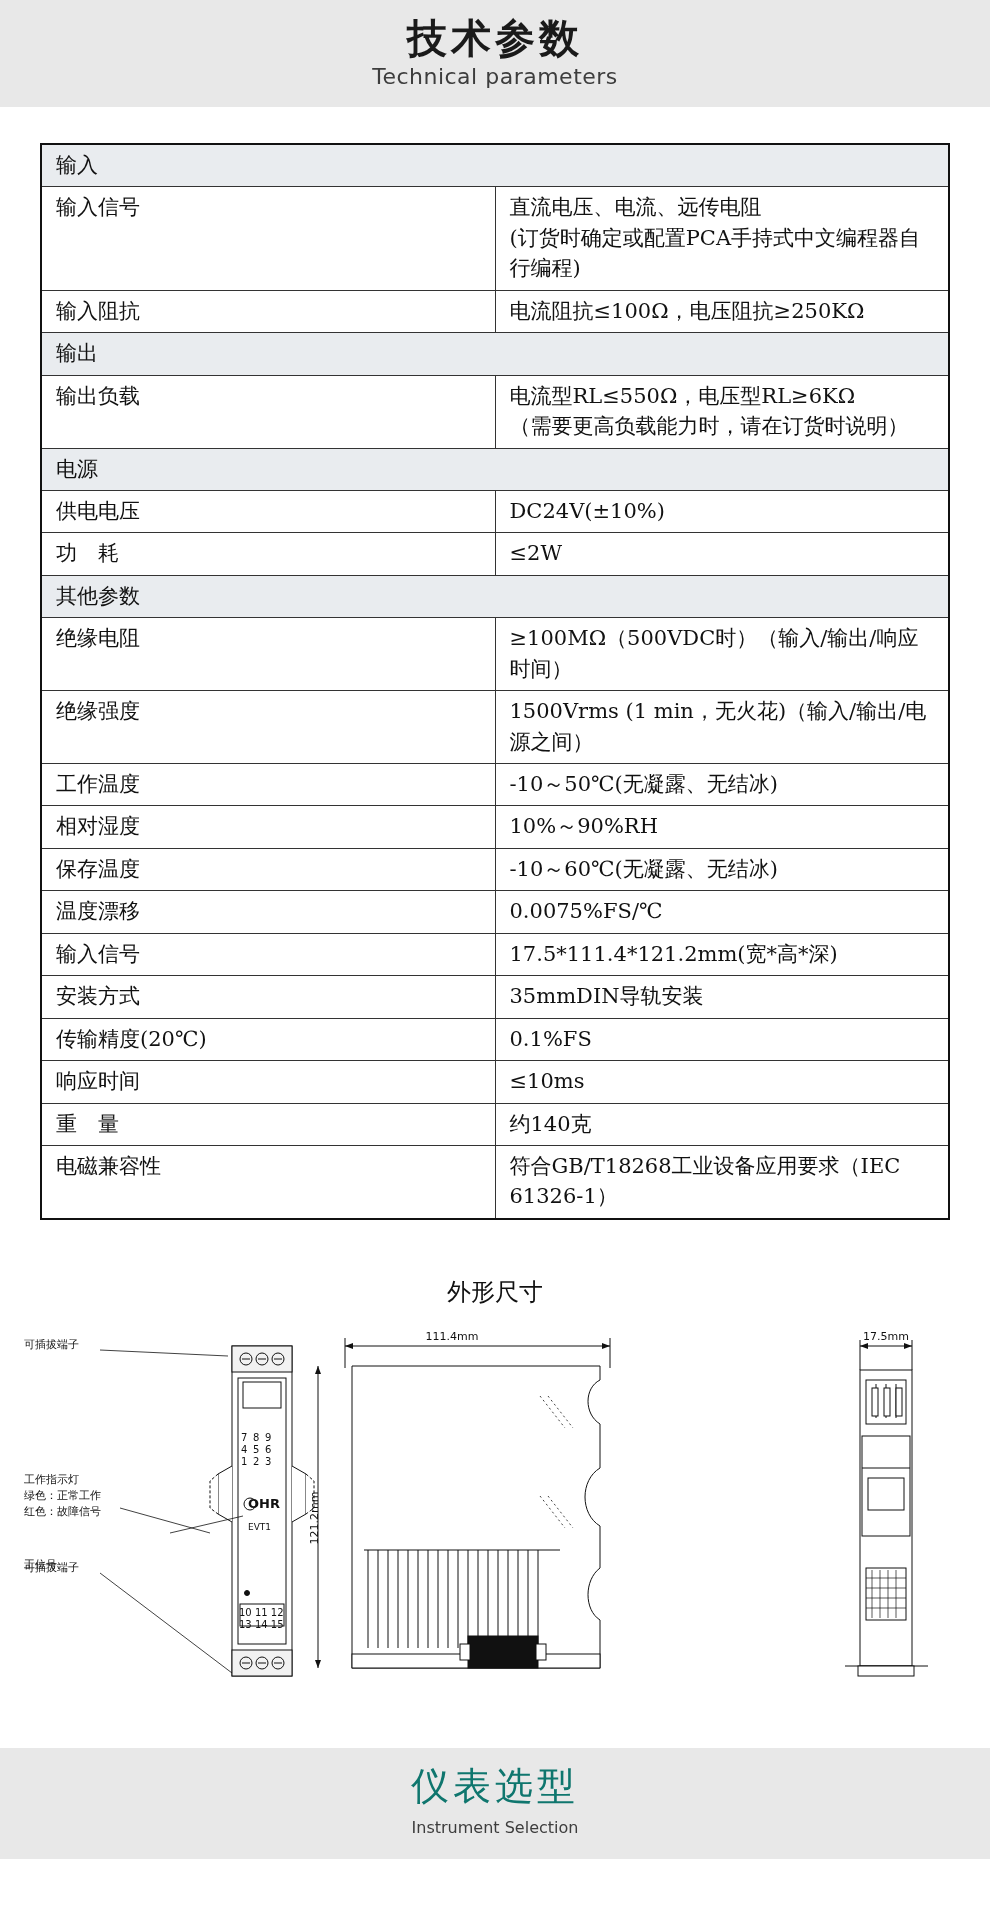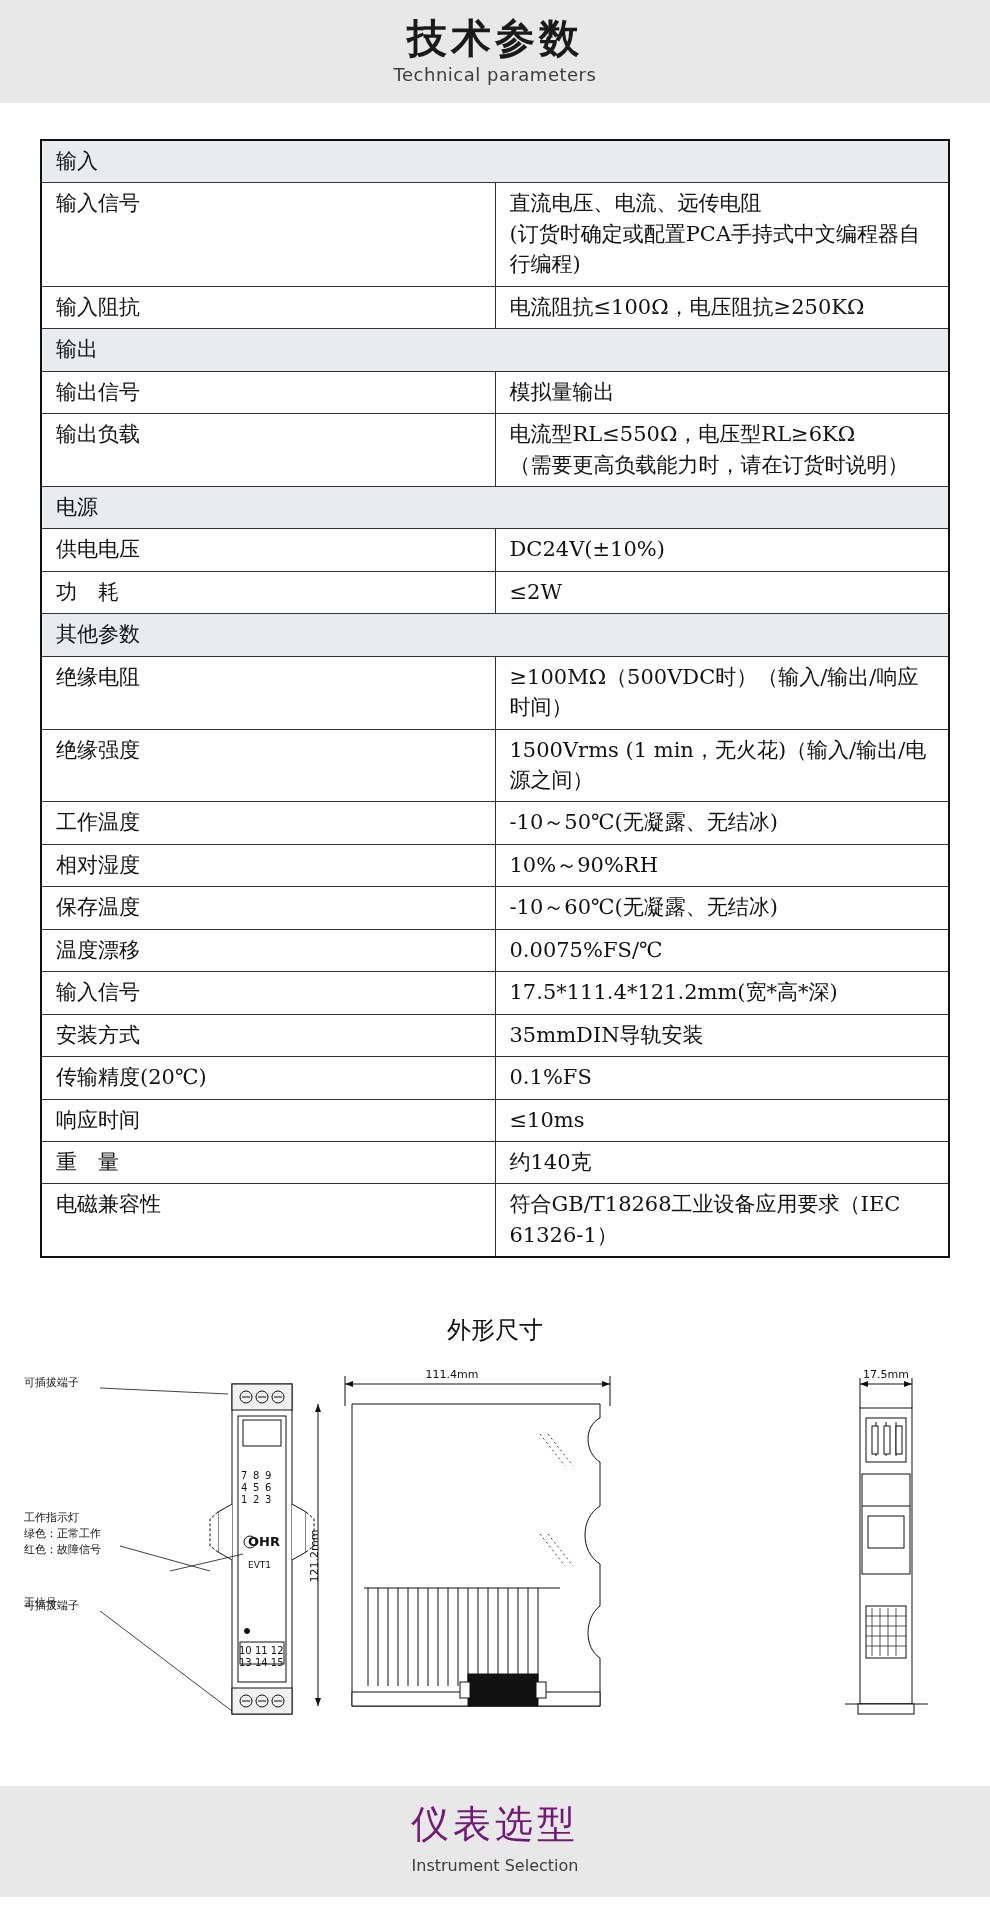--- a/index.html
+++ b/index.html
@@ -19,21 +19,21 @@
   }
   .banner-cn {
     font-size: 40px;
     letter-spacing: 4px;
     color: #1a1a1a;
     font-family: "DejaVu Sans", "Liberation Sans", sans-serif;
     font-weight: 700;
     line-height: 1.1;
   }
   .banner-en {
-    font-size: 18px;
+    font-size: 22px;
     color: #3d3d3d;
     font-family: "DejaVu Sans", "Liberation Sans", sans-serif;
     margin-top: 4px;
     letter-spacing: 0.5px;
   }
 
   
   .table-wrap {
     padding: 36px 40px 10px 40px;
   }
@@ -81,21 +81,21 @@
   
   .footer-banner {
     background: #e8e8e8;
     padding: 18px 0 22px 0;
     text-align: center;
     margin-top: 40px;
   }
   .footer-cn {
     font-size: 38px;
     letter-spacing: 4px;
-    color: #701a75;
+    color: #0f766e;
     font-family: "DejaVu Sans", "Liberation Sans", sans-serif;
     line-height: 1.1;
   }
   .footer-en {
     font-size: 16px;
     color: #3d3d3d;
     font-family: "DejaVu Sans", "Liberation Sans", sans-serif;
     margin-top: 10px;
   }
   .lbl { font-family: "DejaVu Sans", "Liberation Sans", sans-serif; font-size: 11px; fill: #111; }
@@ -126,26 +126,20 @@
             </td>
           </tr>
           <tr>
             <td class="label">输入阻抗</td>
             <td class="value">
               <span class="sub">电流阻抗≤100Ω，电压阻抗≥250KΩ</span>
             </td>
           </tr>
           <tr class="section">
             <td colspan="2">输出</td>
-          </tr>
-          <tr>
-            <td class="label">输出信号</td>
-            <td class="value">
-              <span class="sub">模拟量输出</span>
-            </td>
           </tr>
           <tr>
             <td class="label">输出负载</td>
             <td class="value">
               <span class="sub">电流型RL≤550Ω，电压型RL≥6KΩ</span>
               <span class="sub">（需要更高负载能力时，请在订货时说明）</span>
             </td>
           </tr>
           <tr class="section">
             <td colspan="2">电源</td>

